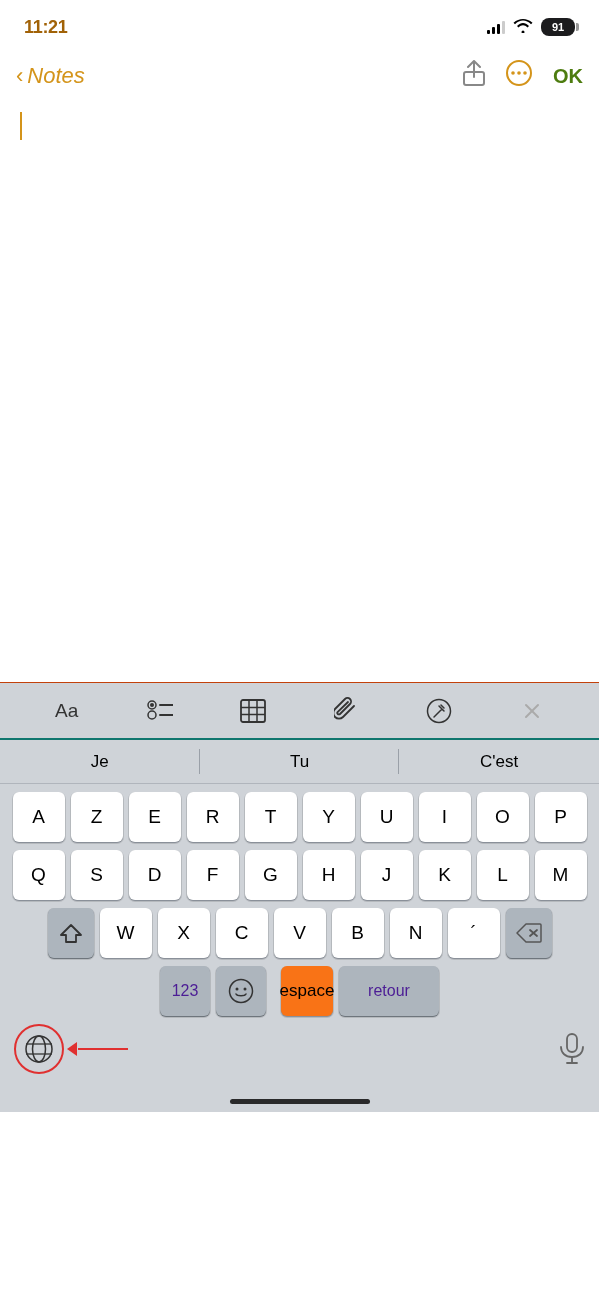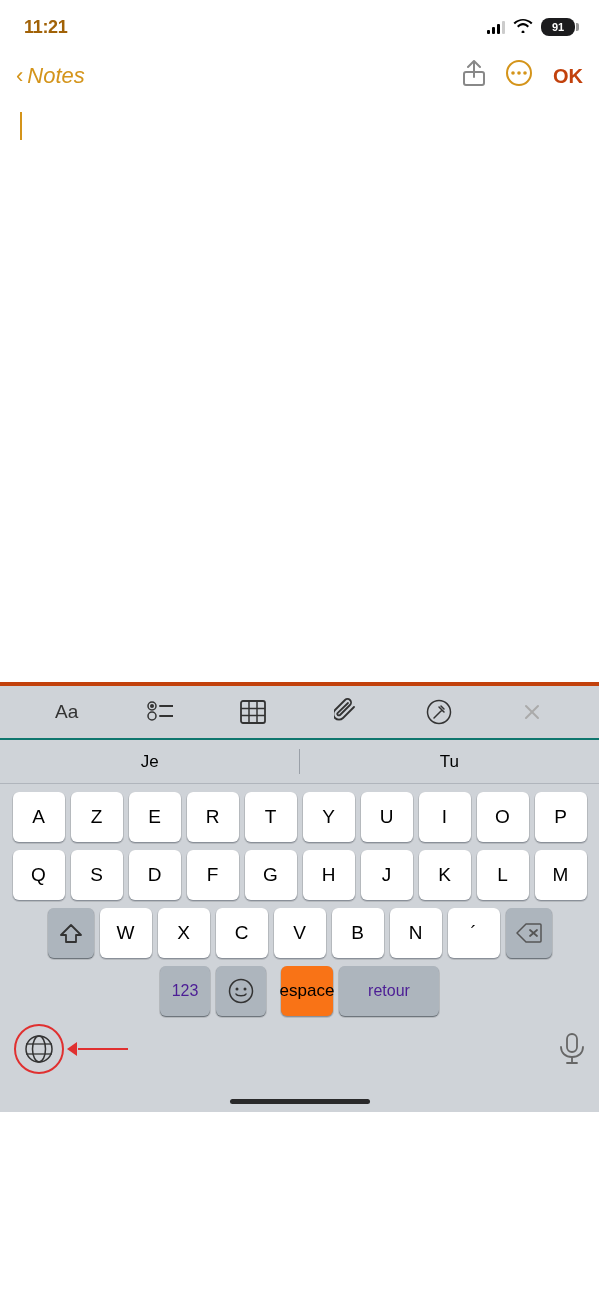--- a/index.html
+++ b/index.html
@@ -104,21 +104,21 @@
     }
     .nav-icon {
       color: #888;
       font-size: 22px;
     }
     .nav-icon-yellow {
       color: #D4941A;
       font-size: 22px;
     }
     .ok-button {
-      color: #c2410c;
+      color: #4d7c0f;
       font-size: 20px;
       font-weight: 600;
     }
 
     
     .content-area {
       padding: 10px 16px;
       height: 580px;
       position: relative;
     }
@@ -138,21 +138,21 @@
 
     
     .toolbar {
       background: #d1d5db;
       background: #cfd3d8;
       display: flex;
       align-items: center;
       justify-content: space-around;
       padding: 10px 20px;
       height: 56px;
-      border-top: 4px solid #c2410c;
+      border-top: 1px solid #c2410c;
     }
     .toolbar-icon {
       color: #333;
       font-size: 22px;
       display: flex;
       align-items: center;
       justify-content: center;
       width: 36px;
       height: 36px;
     }
@@ -440,20 +440,21 @@
     <svg width="20" height="20" viewBox="0 0 20 20" fill="none">
       <line x1="4" y1="4" x2="16" y2="16" stroke="#aaa" stroke-width="2" stroke-linecap="round"></line>
       <line x1="16" y1="4" x2="4" y2="16" stroke="#aaa" stroke-width="2" stroke-linecap="round"></line>
     </svg>
   </div>
 </div>
 
 <div class="predictive-bar">
   <div class="predictive-item">Je</div>
   <div class="predictive-item">Tu</div>
+  <div class="predictive-item">C'est</div>
 </div>
 
 <div class="keyboard">
   <div class="key-row">
     <div class="key">
         <span>A</span>
       </div>
     <div class="key">
         <span>Z</span>
       </div>

